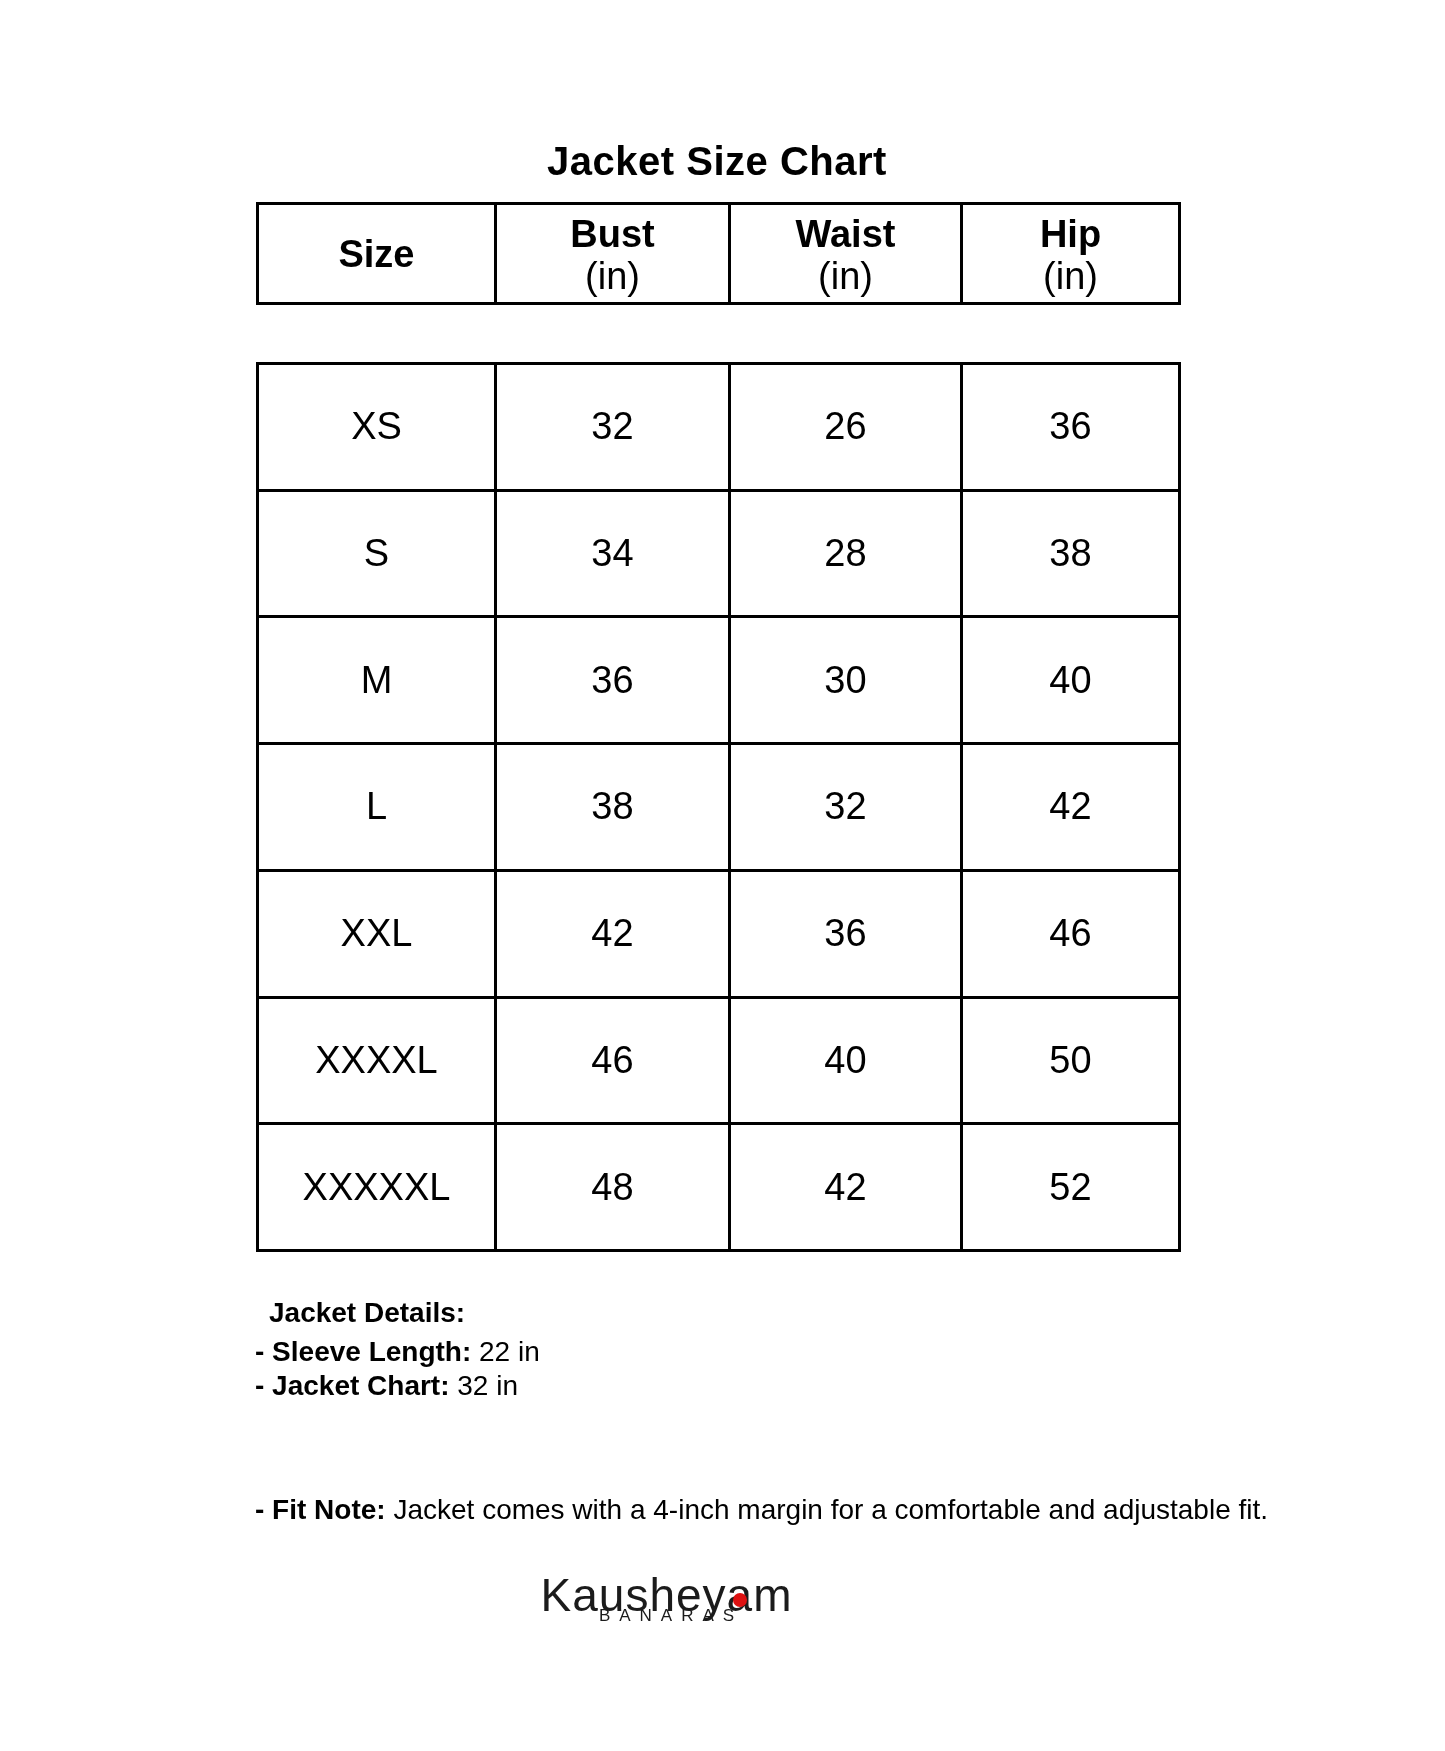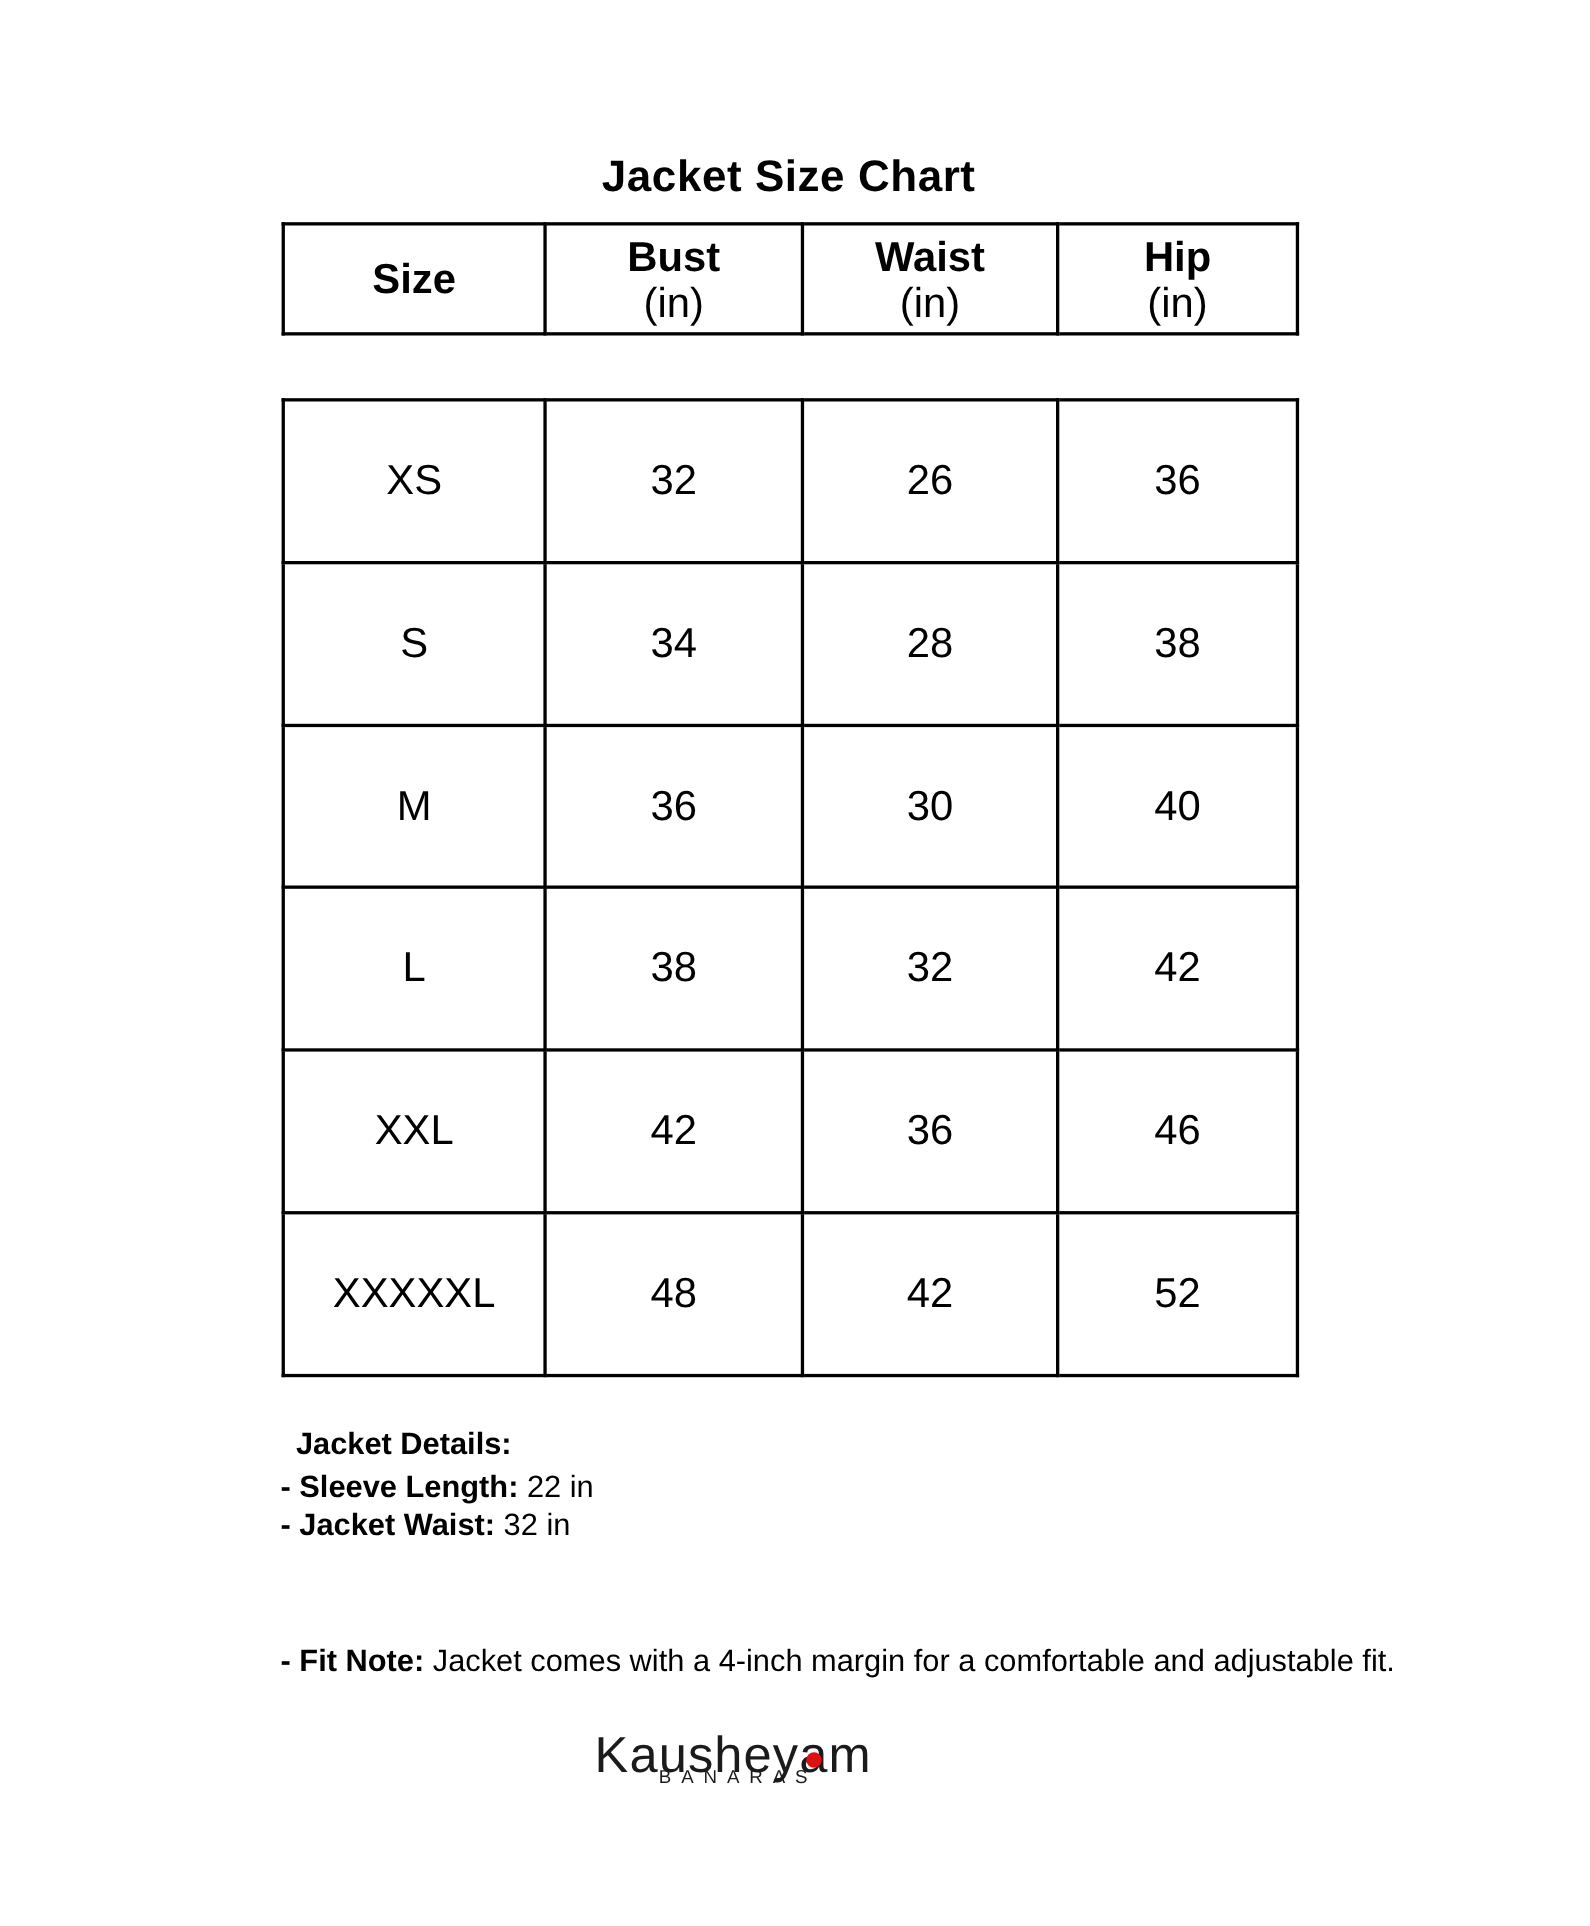--- a/index.html
+++ b/index.html
@@ -127,32 +127,38 @@
           <td>32</td>
           <td>42</td>
         </tr>
         <tr>
           <td>XXL</td>
           <td>42</td>
           <td>36</td>
           <td>46</td>
         </tr>
         <tr>
+          <td>XXXXL</td>
+          <td>46</td>
+          <td>40</td>
+          <td>50</td>
+        </tr>
+        <tr>
           <td>XXXXXL</td>
           <td>48</td>
           <td>42</td>
           <td>52</td>
         </tr>
       </tbody>
   </table>
 
   <div class="details-heading">Jacket Details:</div>
 
   <div class="detail-line l1">
-    <span class="detail-label">- Jacket Waist:</span>
+    <span class="detail-label">- Jacket Chart:</span>
     <span class="detail-value">32 in</span>
   </div>
   <div class="detail-line l2">
     <span class="detail-label">- Sleeve Length:</span>
     <span class="detail-value">22 in</span>
   </div>
   <div class="detail-line l3">
     <span class="detail-label">- Fit Note:</span>
     <span class="detail-value">Jacket comes with a 4-inch margin for a comfortable and adjustable fit.</span>
   </div>

